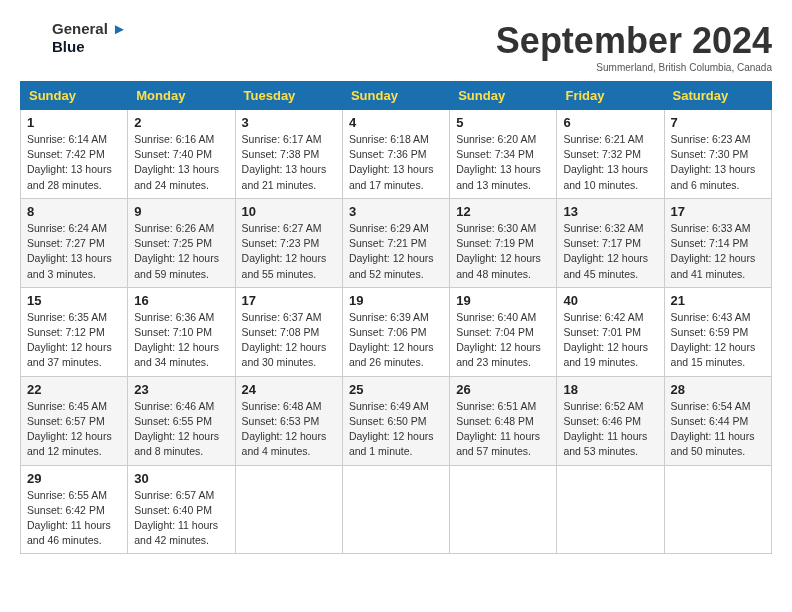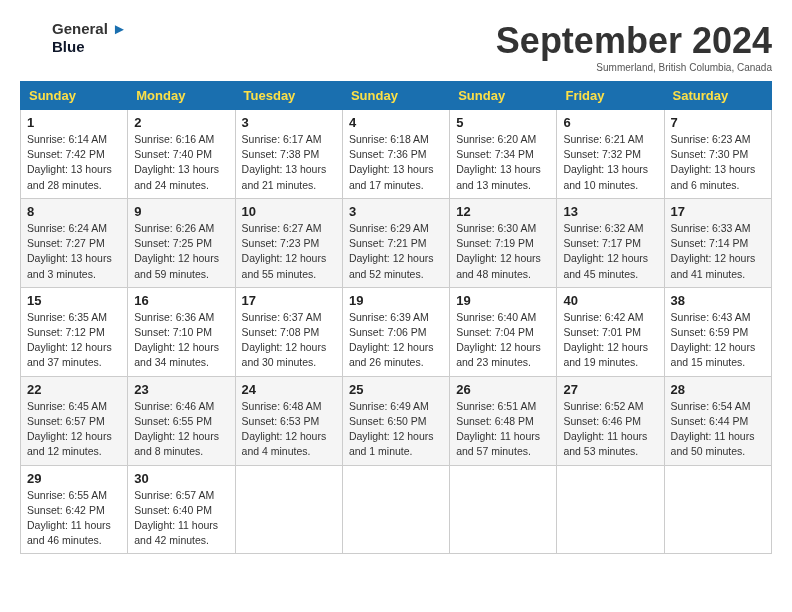--- a/index.html
+++ b/index.html
@@ -184,21 +184,21 @@
         </td>
         <td>
           <span class="day-num">19</span>
           <div class="day-info">Sunrise: 6:40 AM<br>Sunset: 7:04 PM<br>Daylight: 12 hours<br>and 23 minutes.</div>
         </td>
         <td>
           <span class="day-num">40</span>
           <div class="day-info">Sunrise: 6:42 AM<br>Sunset: 7:01 PM<br>Daylight: 12 hours<br>and 19 minutes.</div>
         </td>
         <td>
-          <span class="day-num">38</span>
+          <span class="day-num">21</span>
           <div class="day-info">Sunrise: 6:43 AM<br>Sunset: 6:59 PM<br>Daylight: 12 hours<br>and 15 minutes.</div>
         </td>
       </tr>
       <tr>
         <td>
           <span class="day-num">22</span>
           <div class="day-info">Sunrise: 6:45 AM<br>Sunset: 6:57 PM<br>Daylight: 12 hours<br>and 12 minutes.</div>
         </td>
         <td>
           <span class="day-num">23</span>
@@ -210,21 +210,21 @@
         </td>
         <td>
           <span class="day-num">25</span>
           <div class="day-info">Sunrise: 6:49 AM<br>Sunset: 6:50 PM<br>Daylight: 12 hours<br>and 1 minute.</div>
         </td>
         <td>
           <span class="day-num">26</span>
           <div class="day-info">Sunrise: 6:51 AM<br>Sunset: 6:48 PM<br>Daylight: 11 hours<br>and 57 minutes.</div>
         </td>
         <td>
-          <span class="day-num">27</span>
+          <span class="day-num">18</span>
           <div class="day-info">Sunrise: 6:52 AM<br>Sunset: 6:46 PM<br>Daylight: 11 hours<br>and 53 minutes.</div>
         </td>
         <td>
           <span class="day-num">28</span>
           <div class="day-info">Sunrise: 6:54 AM<br>Sunset: 6:44 PM<br>Daylight: 11 hours<br>and 50 minutes.</div>
         </td>
       </tr>
       <tr>
         <td>
           <span class="day-num">29</span>

